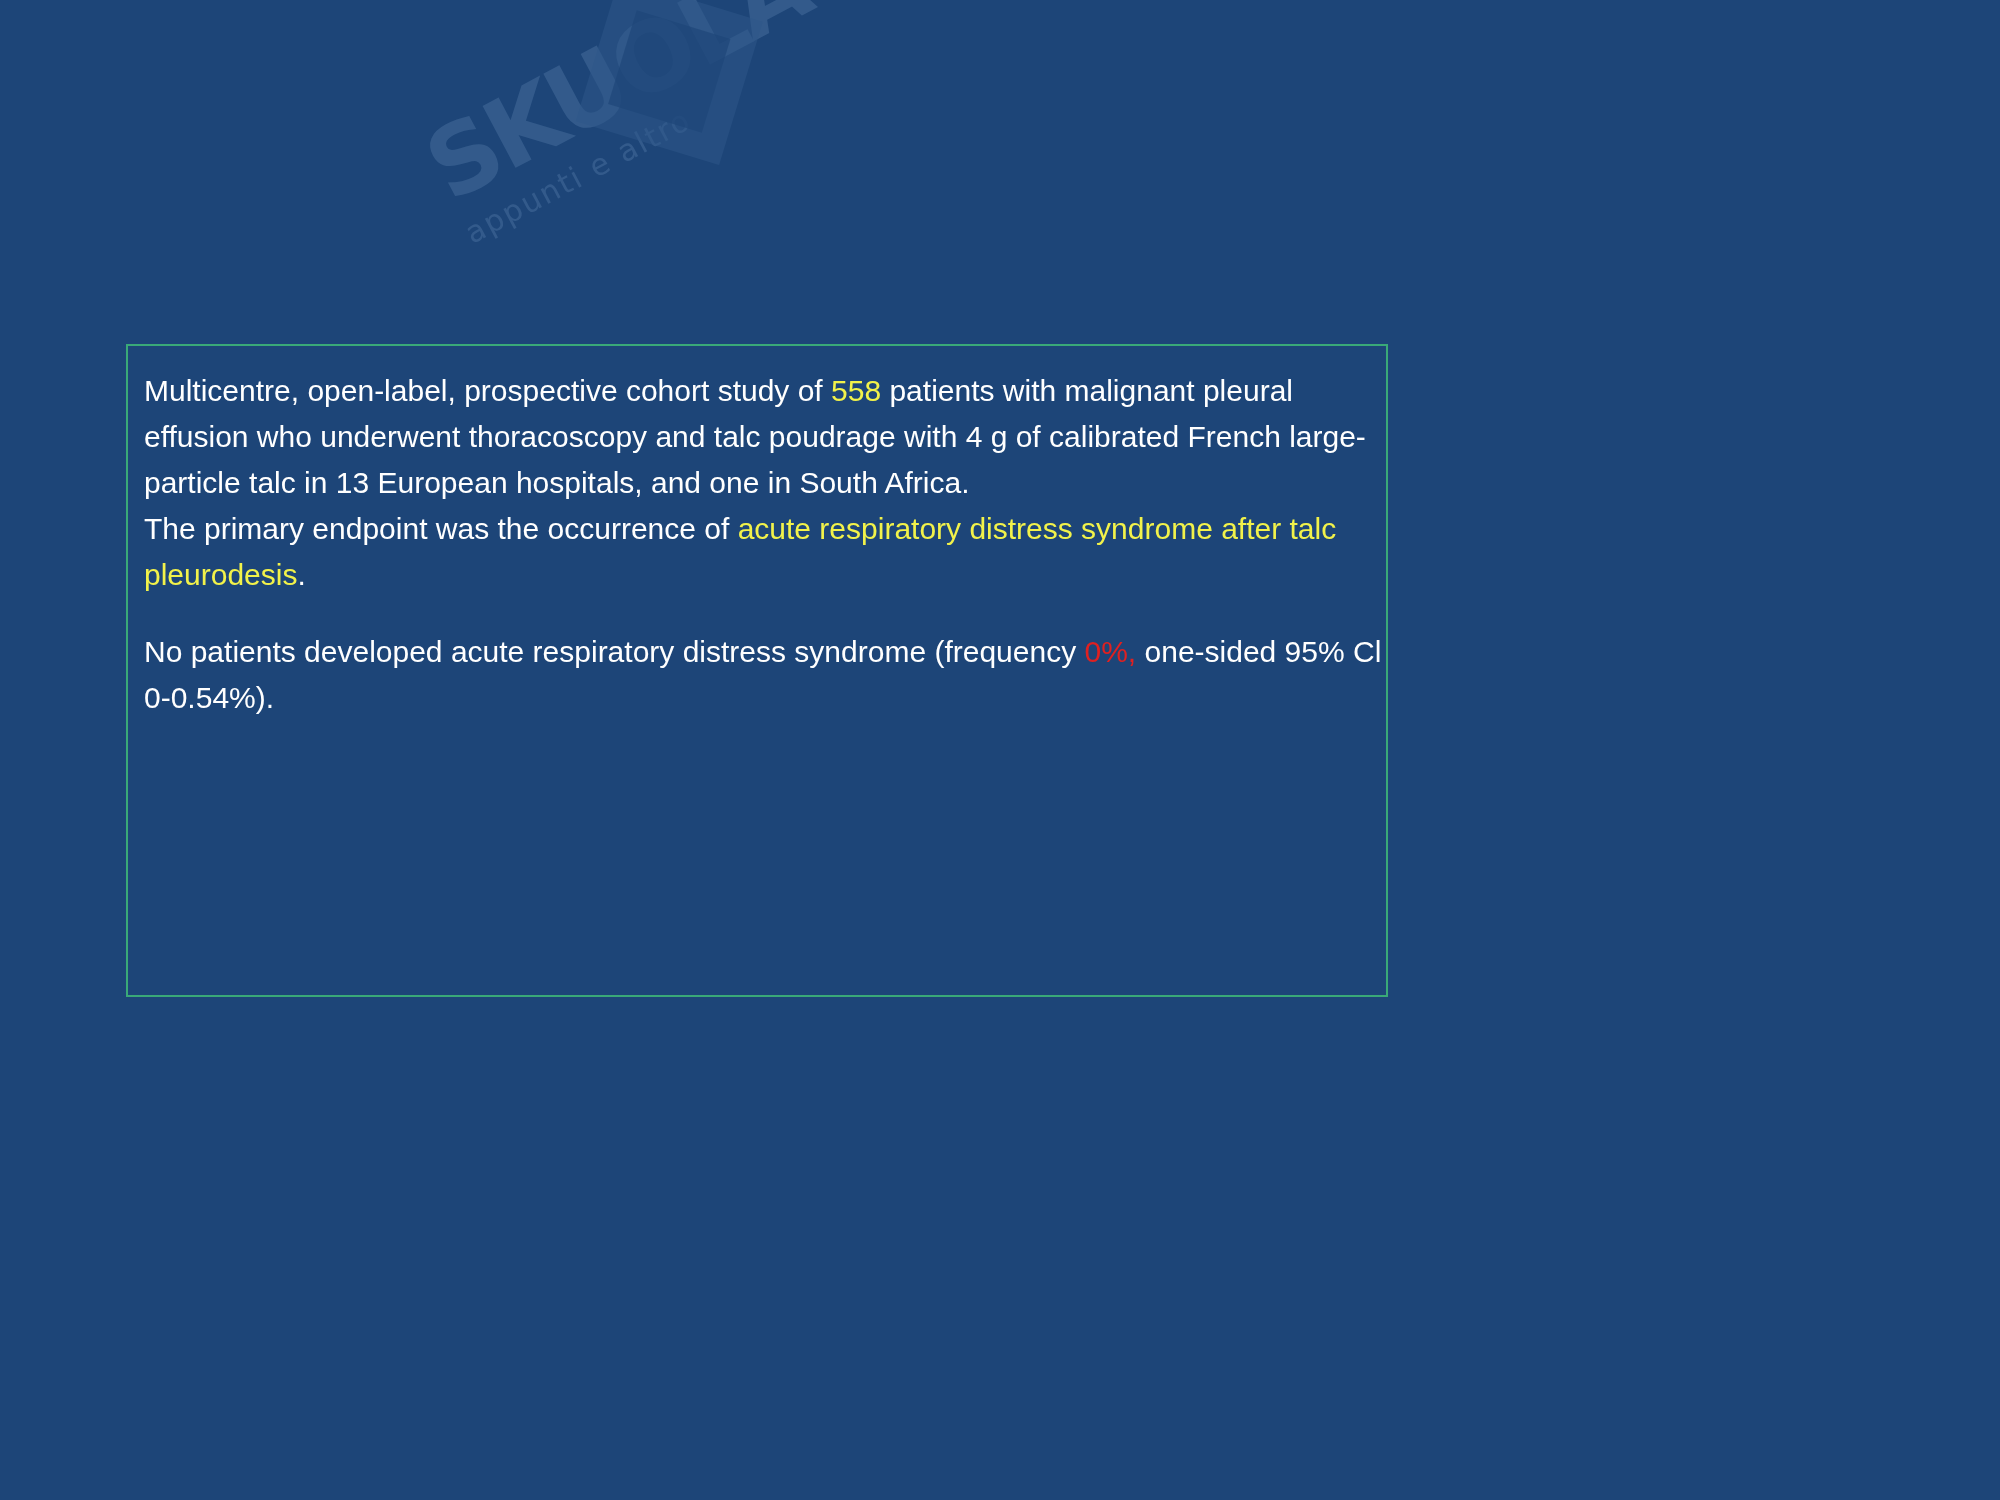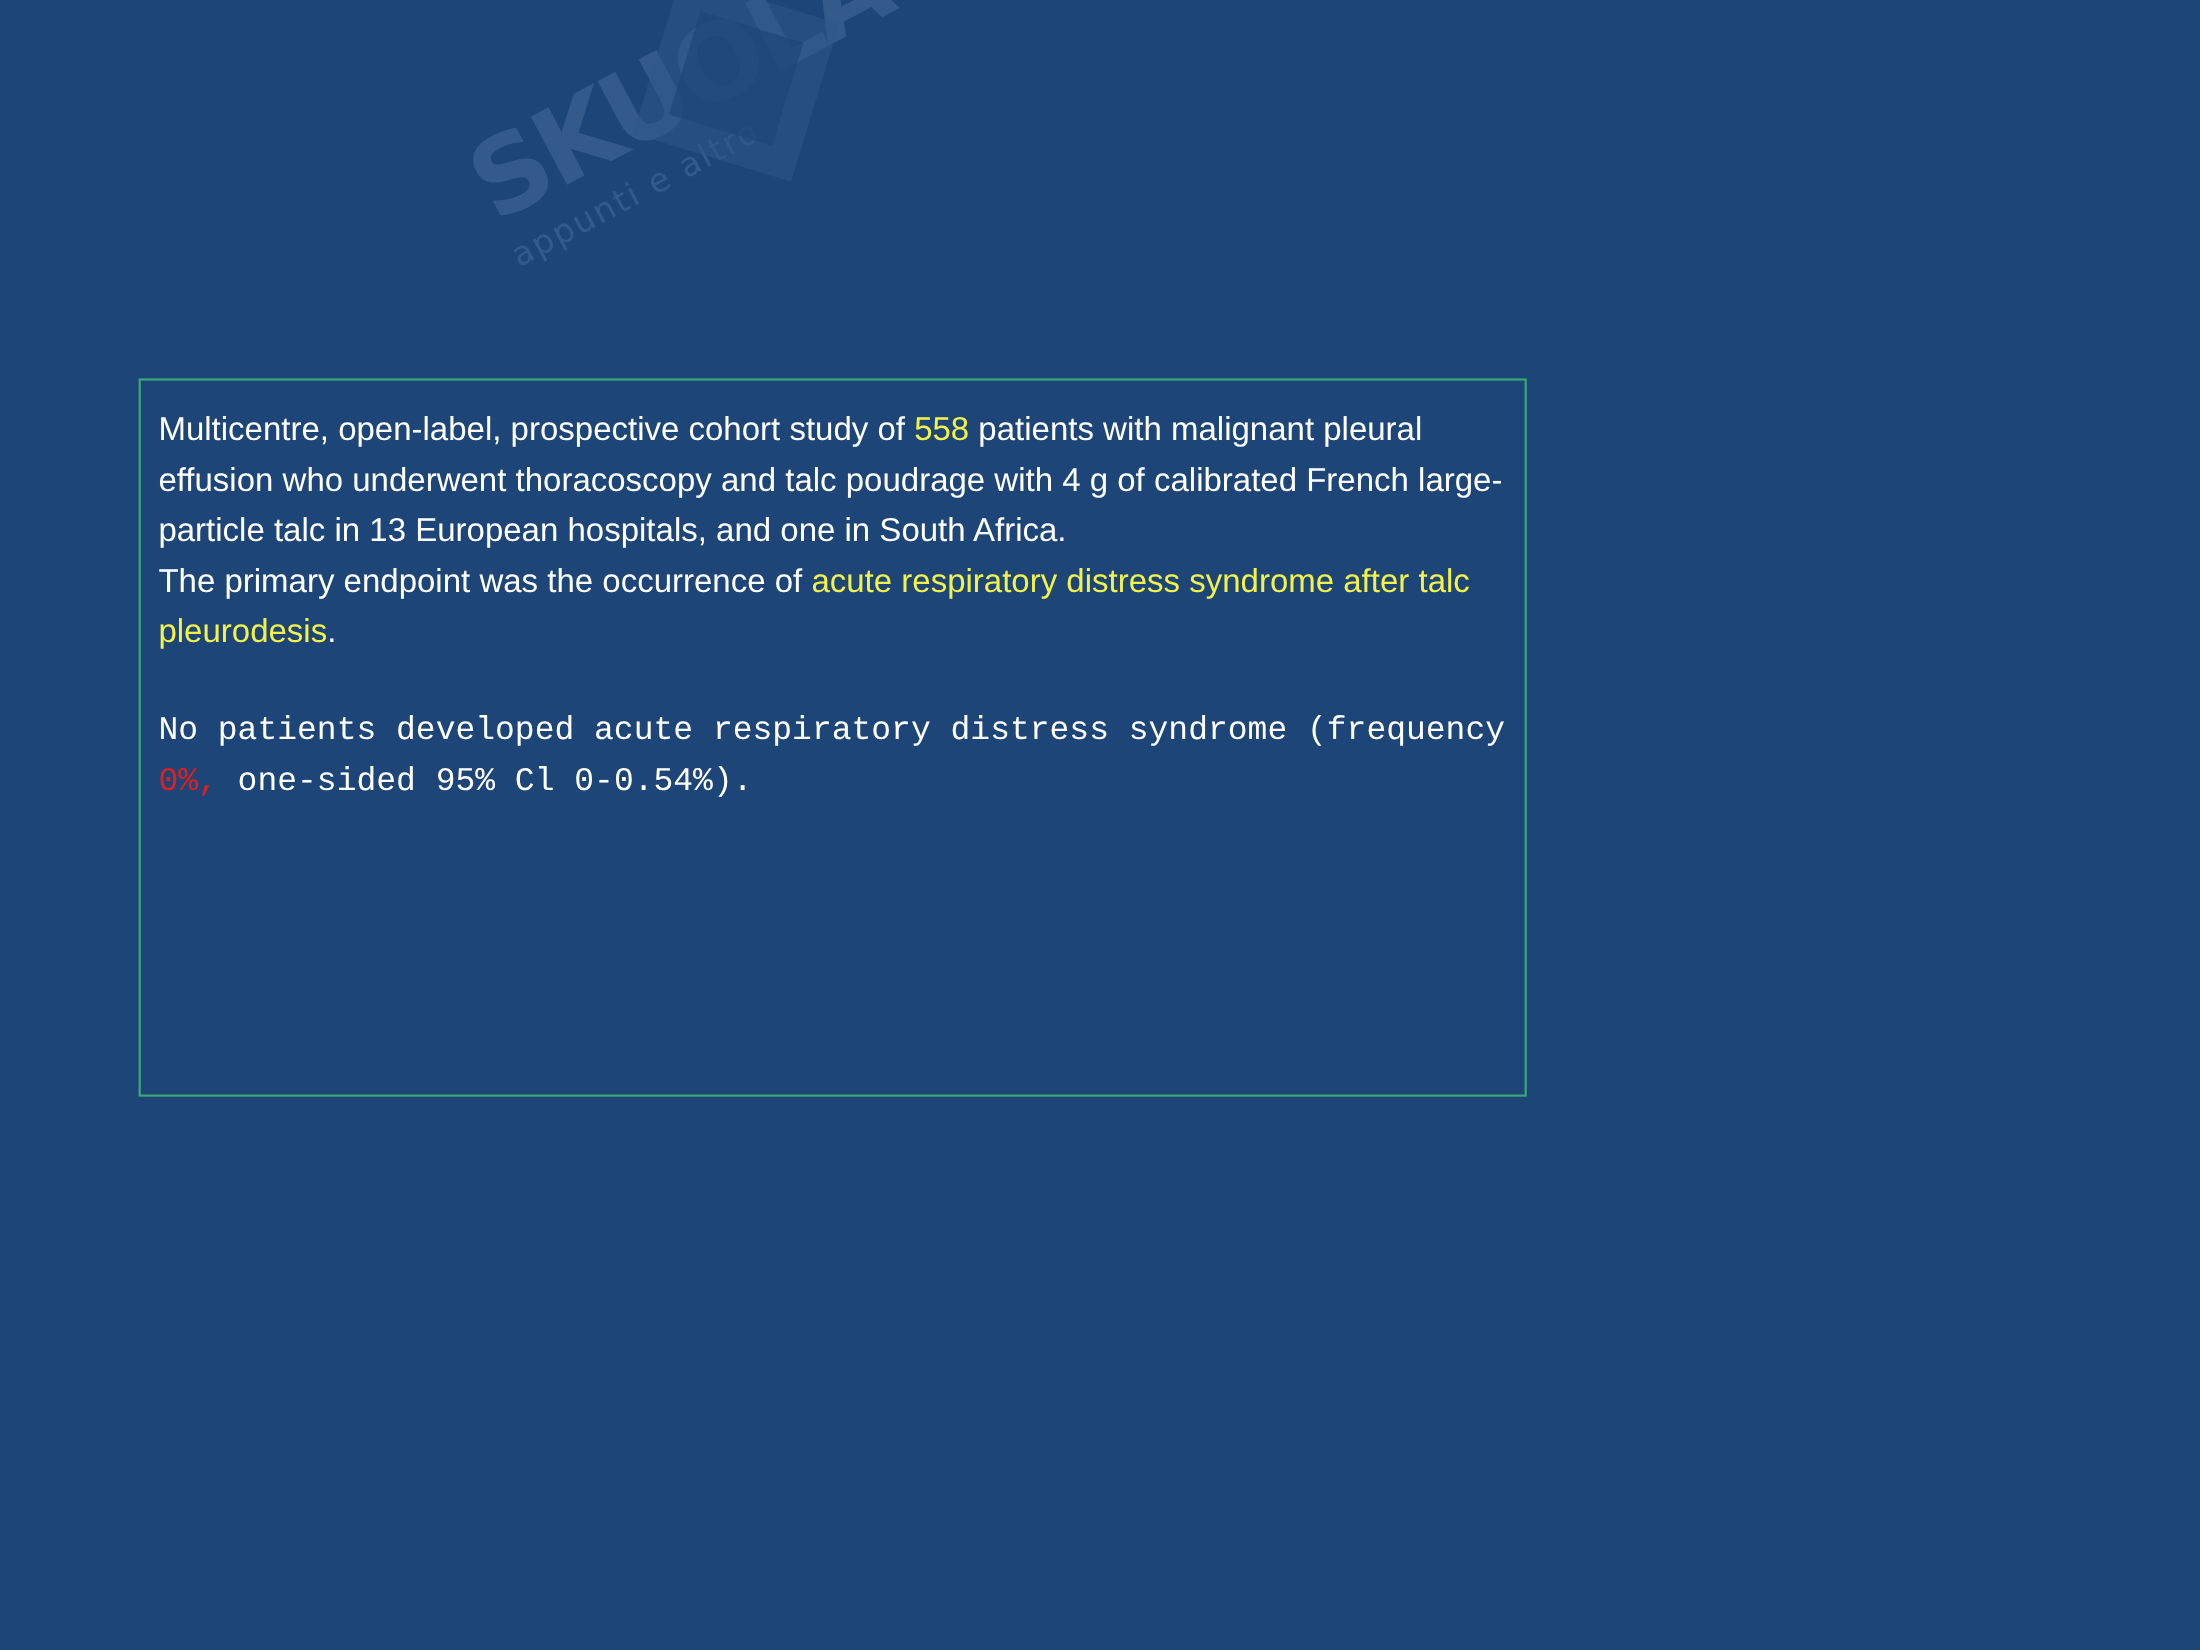--- a/index.html
+++ b/index.html
@@ -112,22 +112,21 @@
     box-sizing: border-box;
     padding: 22px 0 0 16px;
   }
   .para {
     color: #ffffff;
     font-size: 30px;
     line-height: 1.53;
     margin: 0;
   }
   .para + .para {
-    margin-top: 46px;
-    font-family: Liberation Mono, monospace;
+    margin-top: 32px;
   }
   .hl-yellow { color: #f2f24a; }
   .hl-red { color: #e02020; }
 </style>
 </head>
 <body>
 
 <div class="slide">
 
   <div class="watermark">

